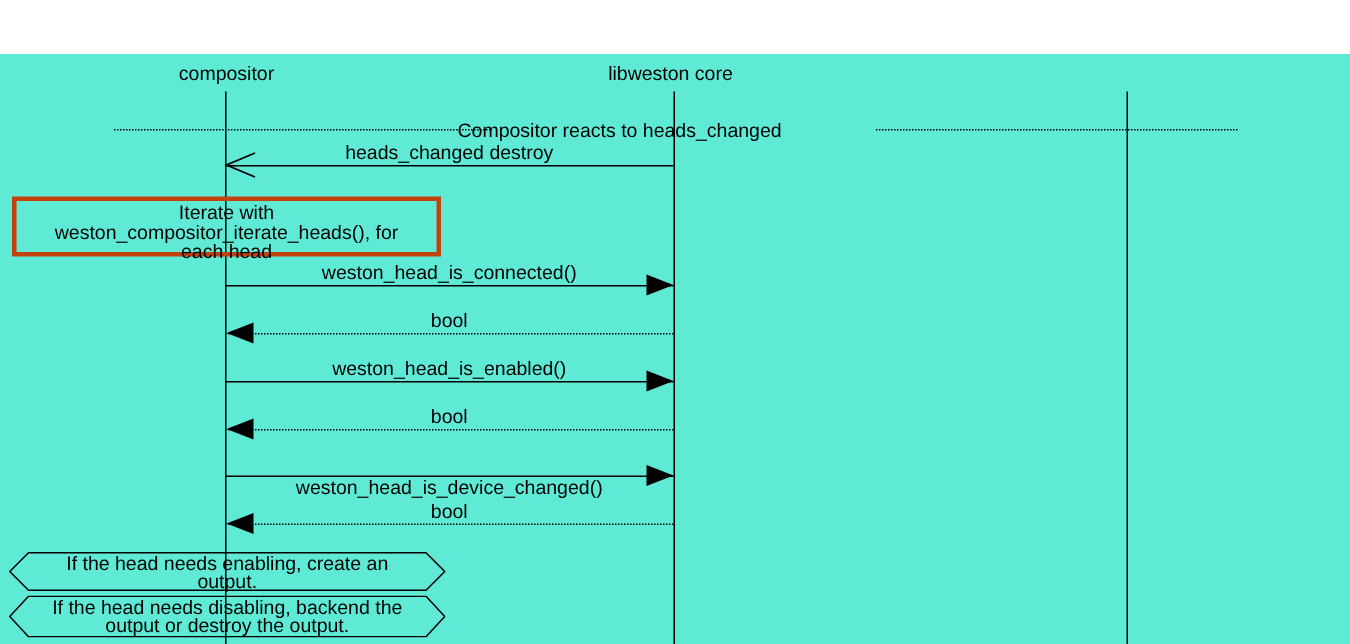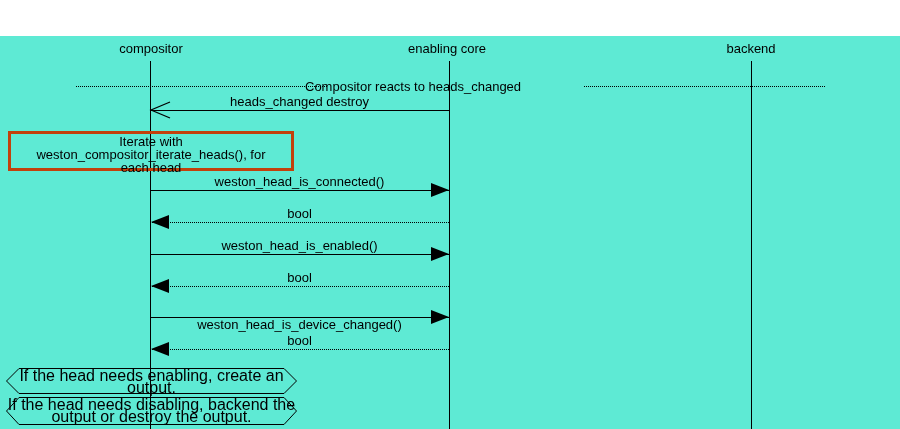--- a/index.html
+++ b/index.html
@@ -14,35 +14,34 @@
   .msg-label{position:absolute;left:150px;width:299px;text-align:center;height:14px;line-height:14px;}
   .msg-line{position:absolute;left:150px;width:299px;height:0;border-top:1px solid #000;}
   .msg-line.dotted{border-top-style:dotted;}
   .arrow-right{position:absolute;width:0;height:0;border-top:7px solid transparent;border-bottom:7px solid transparent;border-left:18px solid #000;}
   .arrow-left{position:absolute;width:0;height:0;border-top:7px solid transparent;border-bottom:7px solid transparent;border-right:18px solid #000;}
   .open-arrow{position:absolute;}
   .note-box{position:absolute;left:8px;top:95px;width:286px;height:40px;border:3px solid #c2410c;box-sizing:border-box;text-align:center;line-height:13px;padding-top:1px;}
   .note-box span{display:block;}
   .cond{position:absolute;left:6px;width:291px;}
   .cond svg{display:block;}
-  .cond .cond-text{position:absolute;left:0;top:0;width:100%;height:100%;text-align:center;font-size:16px;line-height:12px;padding-top:2px;box-sizing:border-box;}
+  .cond .cond-text{position:absolute;left:0;top:0;width:100%;height:100%;text-align:center;font-size:13px;line-height:12px;padding-top:2px;box-sizing:border-box;}
   .cond .cond-text span{display:block;}
 </style>
 </head>
 <body>
 
 <div id="canvas">
 
   <div class="lifeline" style="left:150px"></div>
   <div class="lifeline" style="left:449px"></div>
   <div class="lifeline" style="left:751px"></div>
 
   <div class="actor-label" style="left:51px">compositor</div>
-  <div class="actor-label" style="left:347px">enabling core</div>
-  <div class="actor-label" style="left:651px">backend</div>
+  <div class="actor-label" style="left:347px">libweston core</div>
 
   <div class="divider-seg" style="left:76px;width:251px"></div>
   <div class="divider-seg" style="left:584px;width:241px"></div>
   <div class="divider-label">Compositor reacts to heads_changed</div>
 
   <div class="msg-label" style="top:59px">heads_changed destroy</div>
   <div class="msg-line" style="top:74px"></div>
   <svg class="open-arrow" style="left:149px;top:65px" width="22" height="18">
     <polyline points="21,1 2,9 21,17" fill="none" stroke="#000" stroke-width="1.2"></polyline>
   </svg>

